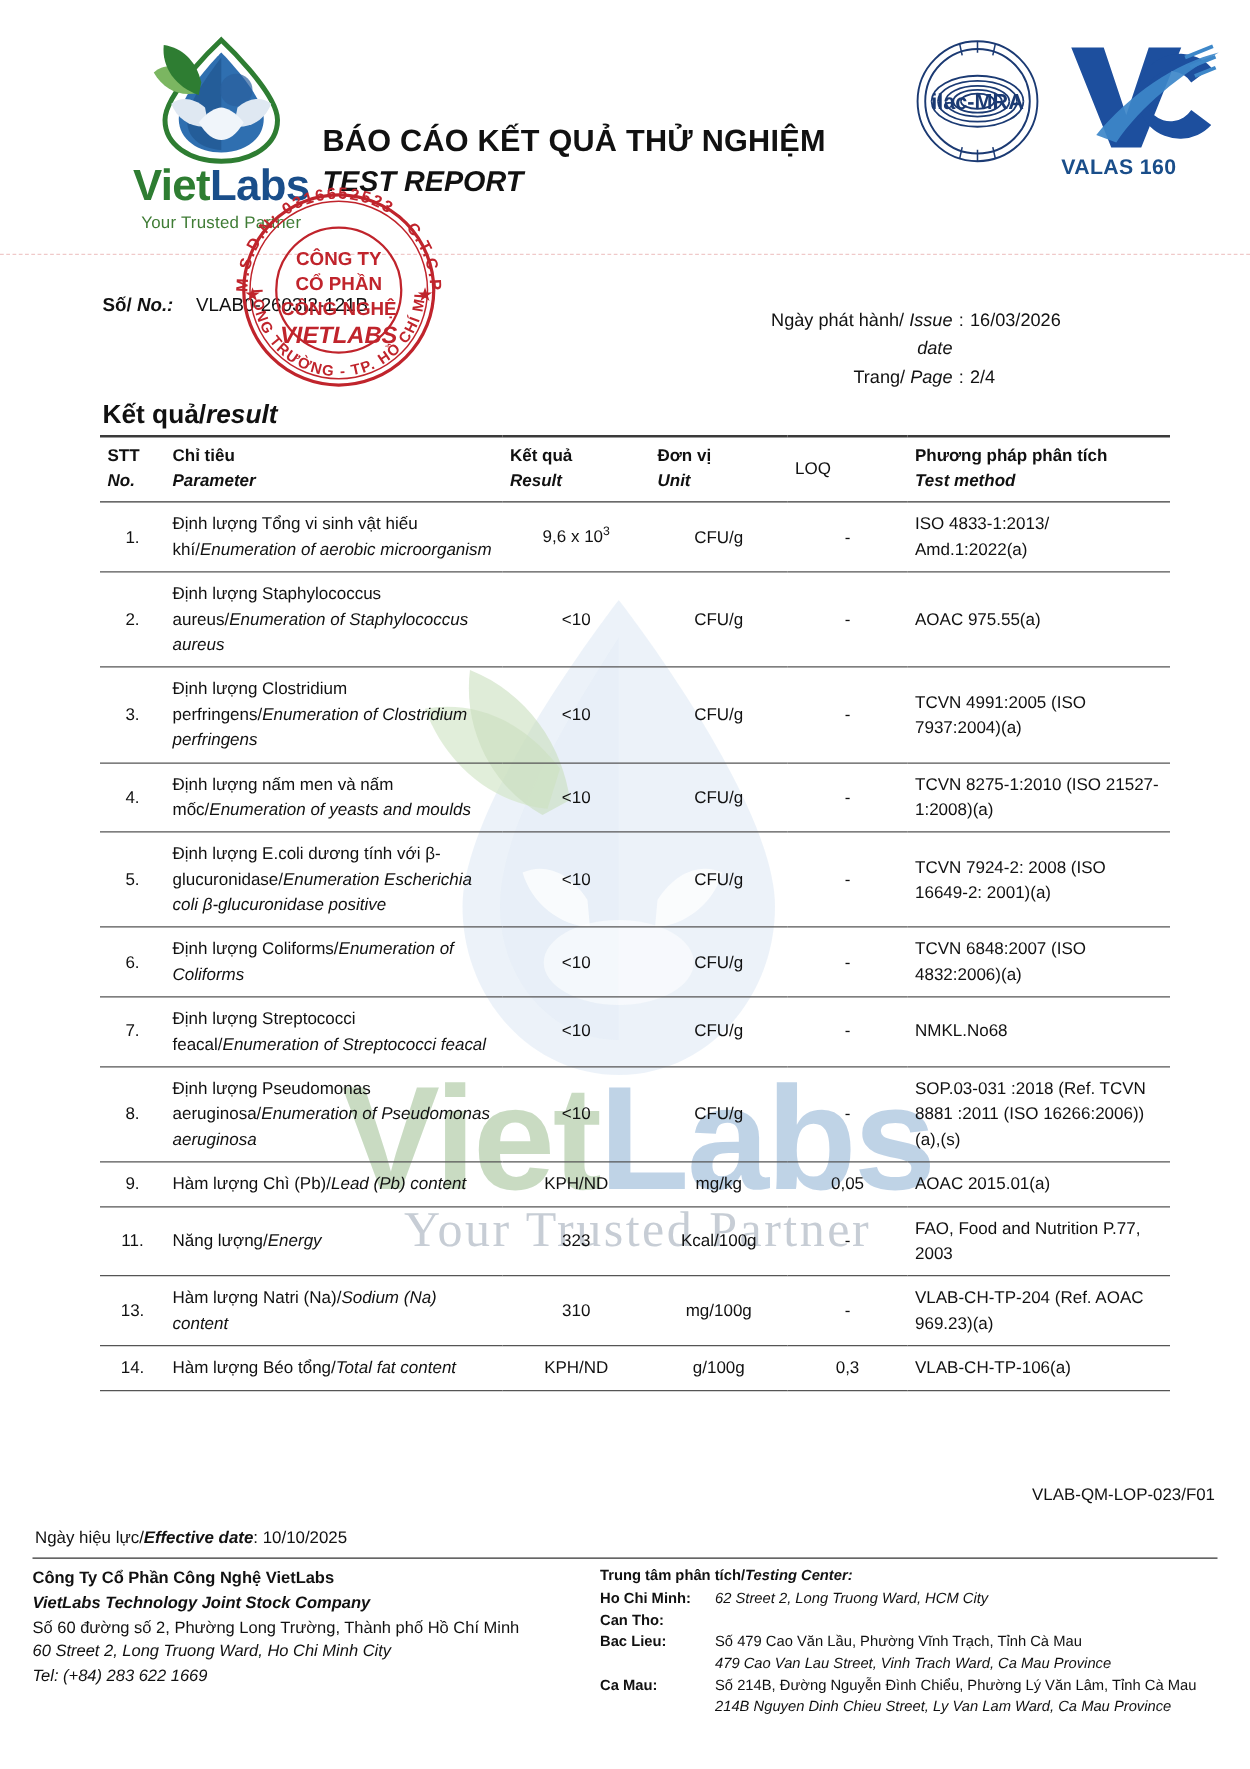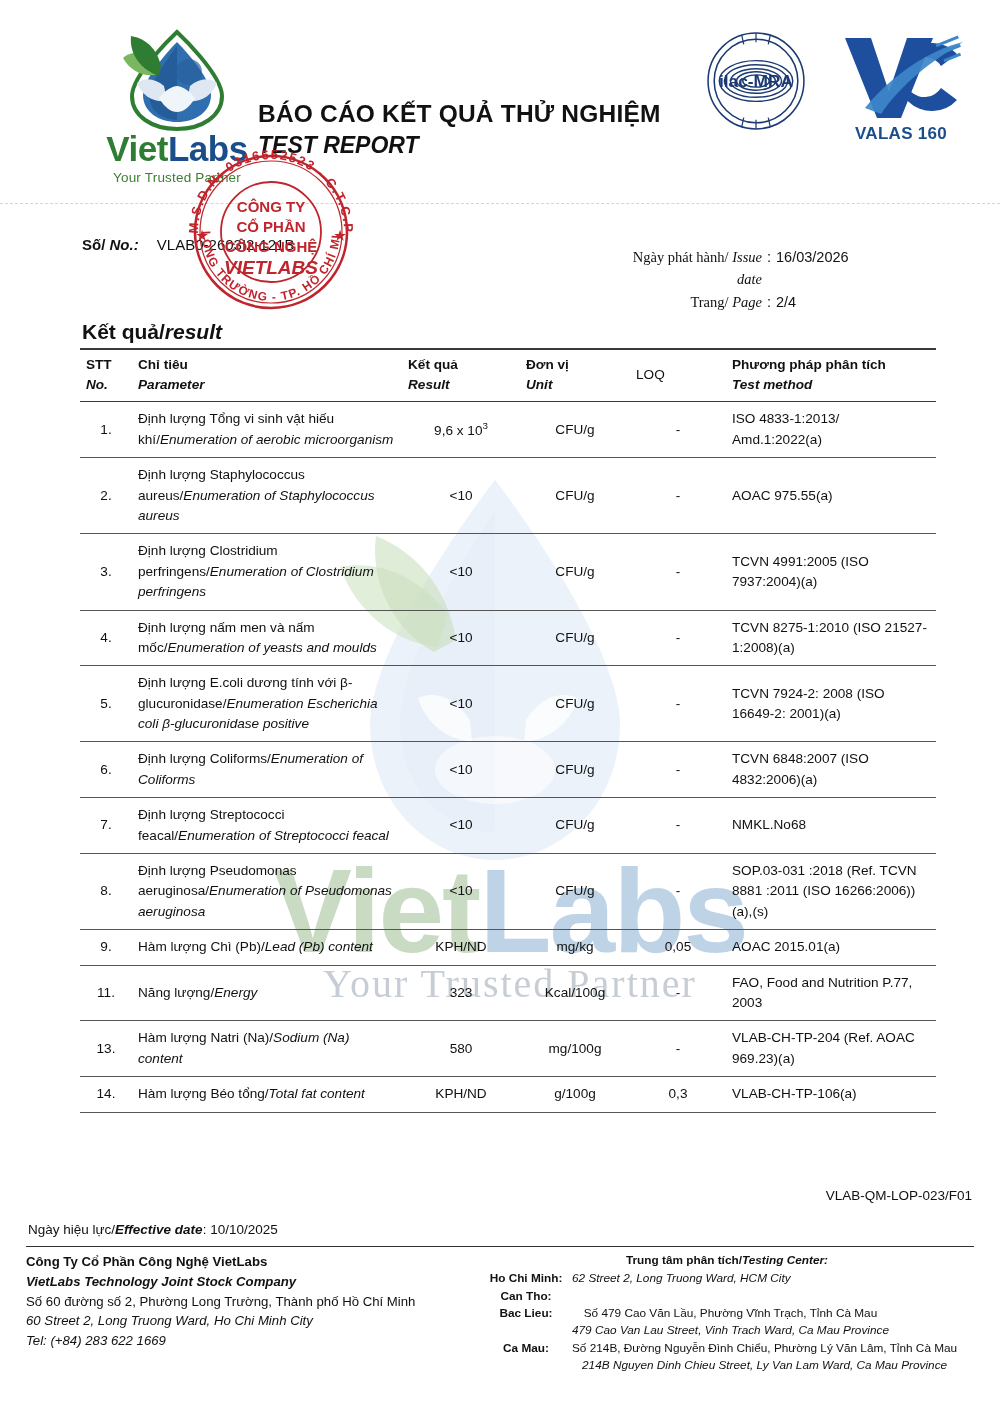--- a/index.html
+++ b/index.html
@@ -104,27 +104,27 @@
   }
   .title-en {
     font-size: 23px;
     font-weight: bold;
     font-style: italic;
     margin-top: 4px;
   }
 
   .accred {
     position: absolute;
-    right: 35px; top: 30px;
+    right: 23px; top: 30px;
     display: flex;
     align-items: flex-start;
-    gap: 30px;
+    gap: 16px;
   }
   .ilac { width: 102px; height: 102px; display: block; }
-  .vc-block { text-align: center; }
+  .vc-block { }
   .vc-logo { width: 128px; height: 92px; display: block; }
   .vc-label {
     font-size: 17px;
     font-weight: bold;
     color: #1a4e8a;
     letter-spacing: .3px;
     margin-top: 2px;
   }
 
   
@@ -158,21 +158,21 @@
   .meta-no-val { margin-left: 14px; }
 
   .meta-right {
     position: absolute;
     left: 614px; top: 246px;
     font-size: 14.5px;
     z-index: 2;
     line-height: 1.55;
   }
   .meta-right .r-row { display: flex; }
-  .meta-right .r-lbl { width: 148px; text-align: right; font-family: Liberation Serif, serif; }
+  .meta-right .r-lbl { width: 148px; text-align: right; }
   .meta-right .r-sep { width: 14px; text-align: center; }
   .meta-right i { font-style: italic; }
 
   
   .res-title {
     position: absolute;
     left: 82px; top: 320px;
     font-size: 21px;
     font-weight: bold;
     z-index: 2;
@@ -246,21 +246,21 @@
     left: 26px; top: 1252px;
     width: 948px;
     display: flex;
     z-index: 2;
   }
   .foot-l { width: 452px; font-size: 13.2px; line-height: 1.5; }
   .foot-l .f-b  { font-weight: bold; }
   .foot-l .f-bi { font-weight: bold; font-style: italic; }
   .foot-l .f-i  { font-style: italic; }
 
-  .foot-r { flex: 1; font-size: 11.8px; line-height: 1.42; padding-left: 2px; text-align: center; }
+  .foot-r { flex: 1; font-size: 11.8px; line-height: 1.42; padding-left: 2px; }
   .foot-r .fr-title { font-weight: bold; margin-bottom: 1px; }
   .foot-r .fr-title i { font-style: italic; }
   .fr-row { display: flex; margin-top: 1px; }
   .fr-city { width: 92px; font-weight: bold; flex: none; }
   .fr-addr .fr-vi { display: block; }
   .fr-addr .fr-en { display: block; font-style: italic; }
 </style>
 </head>
 <body>
 
@@ -510,21 +510,21 @@
           <td class="c-no-cell">11.</td>
           <td class="par"><span>Năng lượng/</span><i>Energy</i></td>
           <td class="c-center">323</td>
           <td class="c-center">Kcal/100g</td>
           <td class="c-center">-</td>
           <td>FAO, Food and Nutrition P.77, 2003</td>
         </tr>
         <tr>
           <td class="c-no-cell">13.</td>
           <td class="par"><span>Hàm lượng Natri (Na)/</span><i>Sodium (Na) content</i></td>
-          <td class="c-center">580</td>
+          <td class="c-center">310</td>
           <td class="c-center">mg/100g</td>
           <td class="c-center">-</td>
           <td>VLAB-CH-TP-204 (Ref. AOAC 969.23)(a)</td>
         </tr>
         <tr>
           <td class="c-no-cell">14.</td>
           <td class="par"><span>Hàm lượng Béo tổng/</span><i>Total fat content</i></td>
           <td class="c-center">KPH/ND</td>
           <td class="c-center">g/100g</td>
           <td class="c-center">0,3</td>

